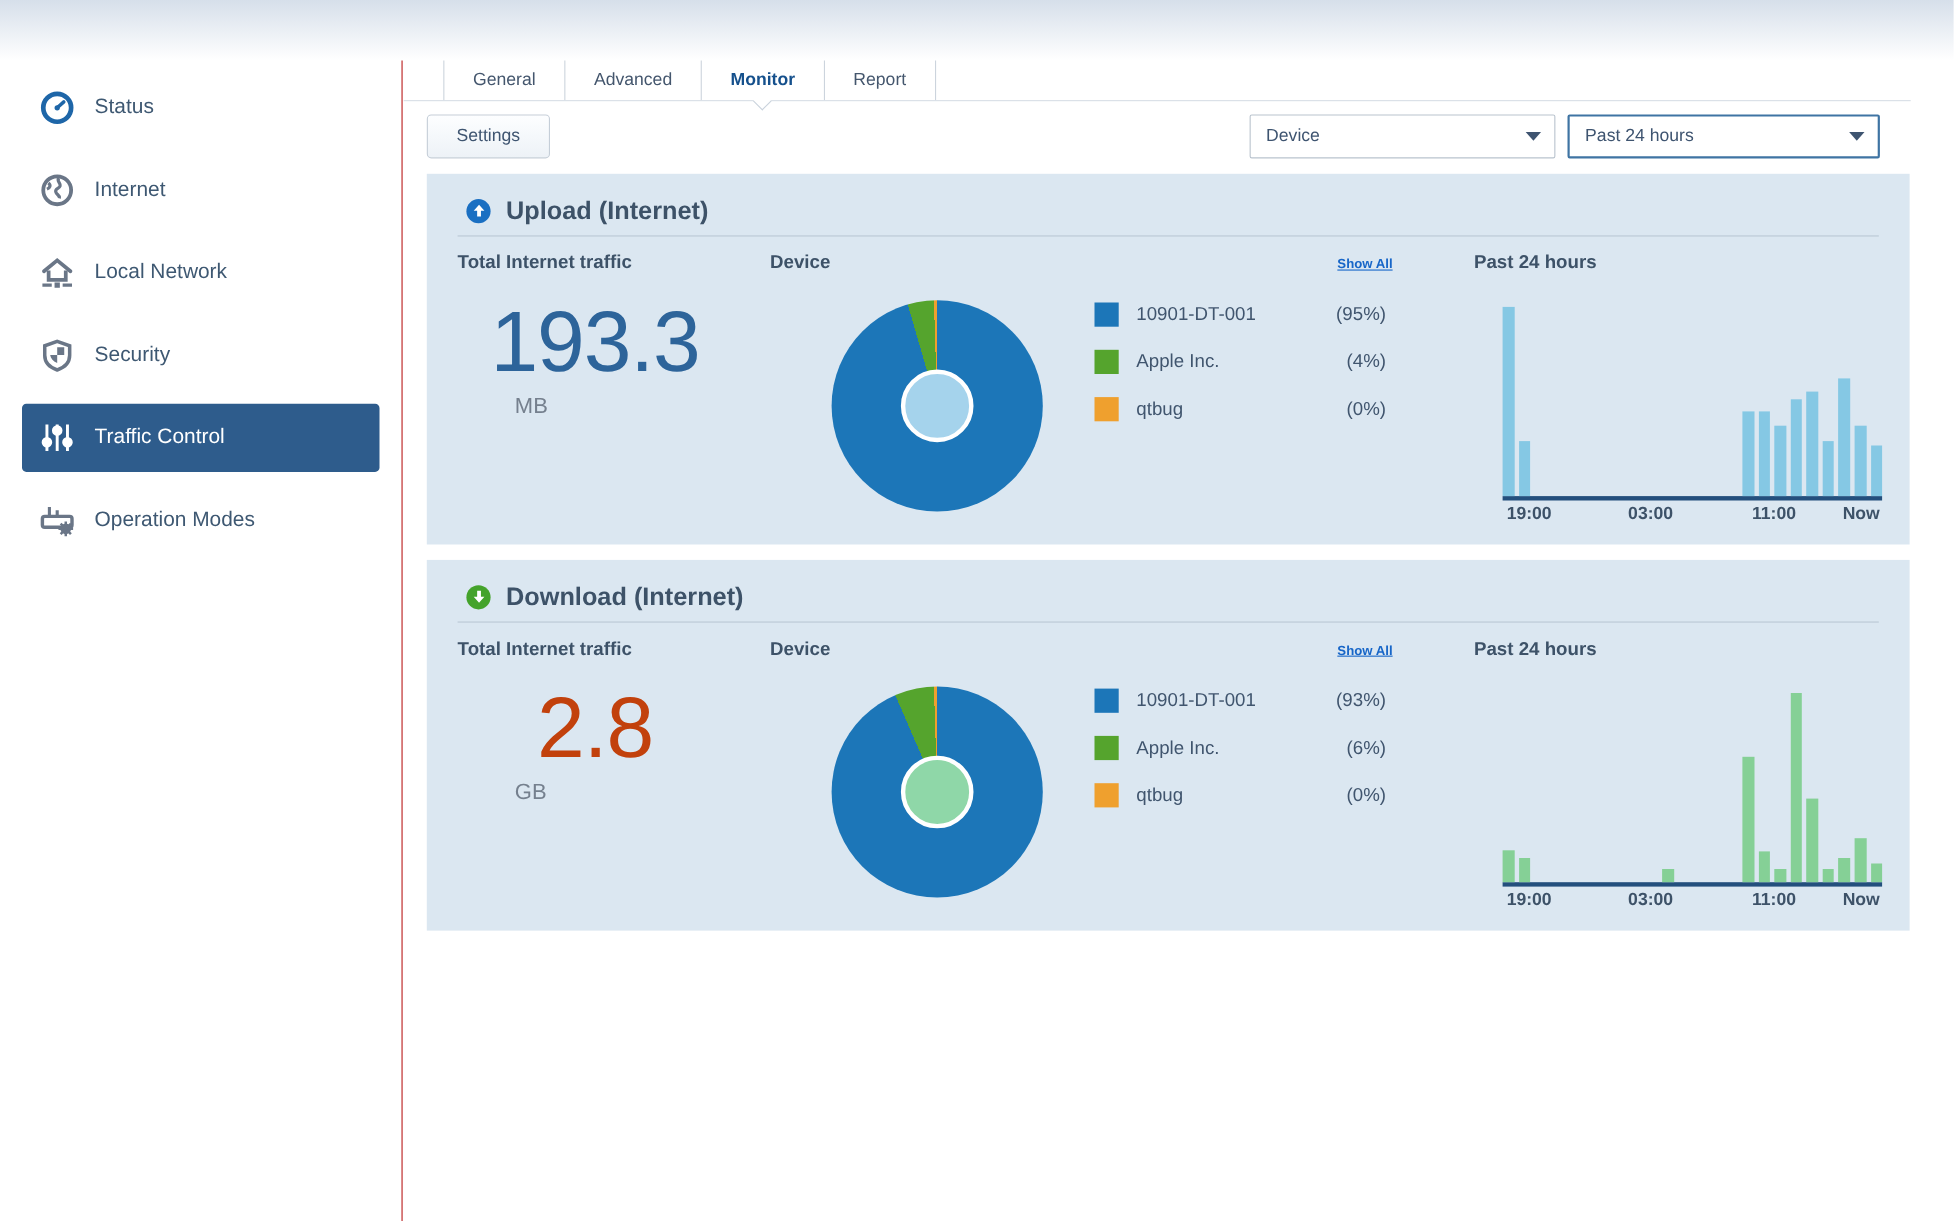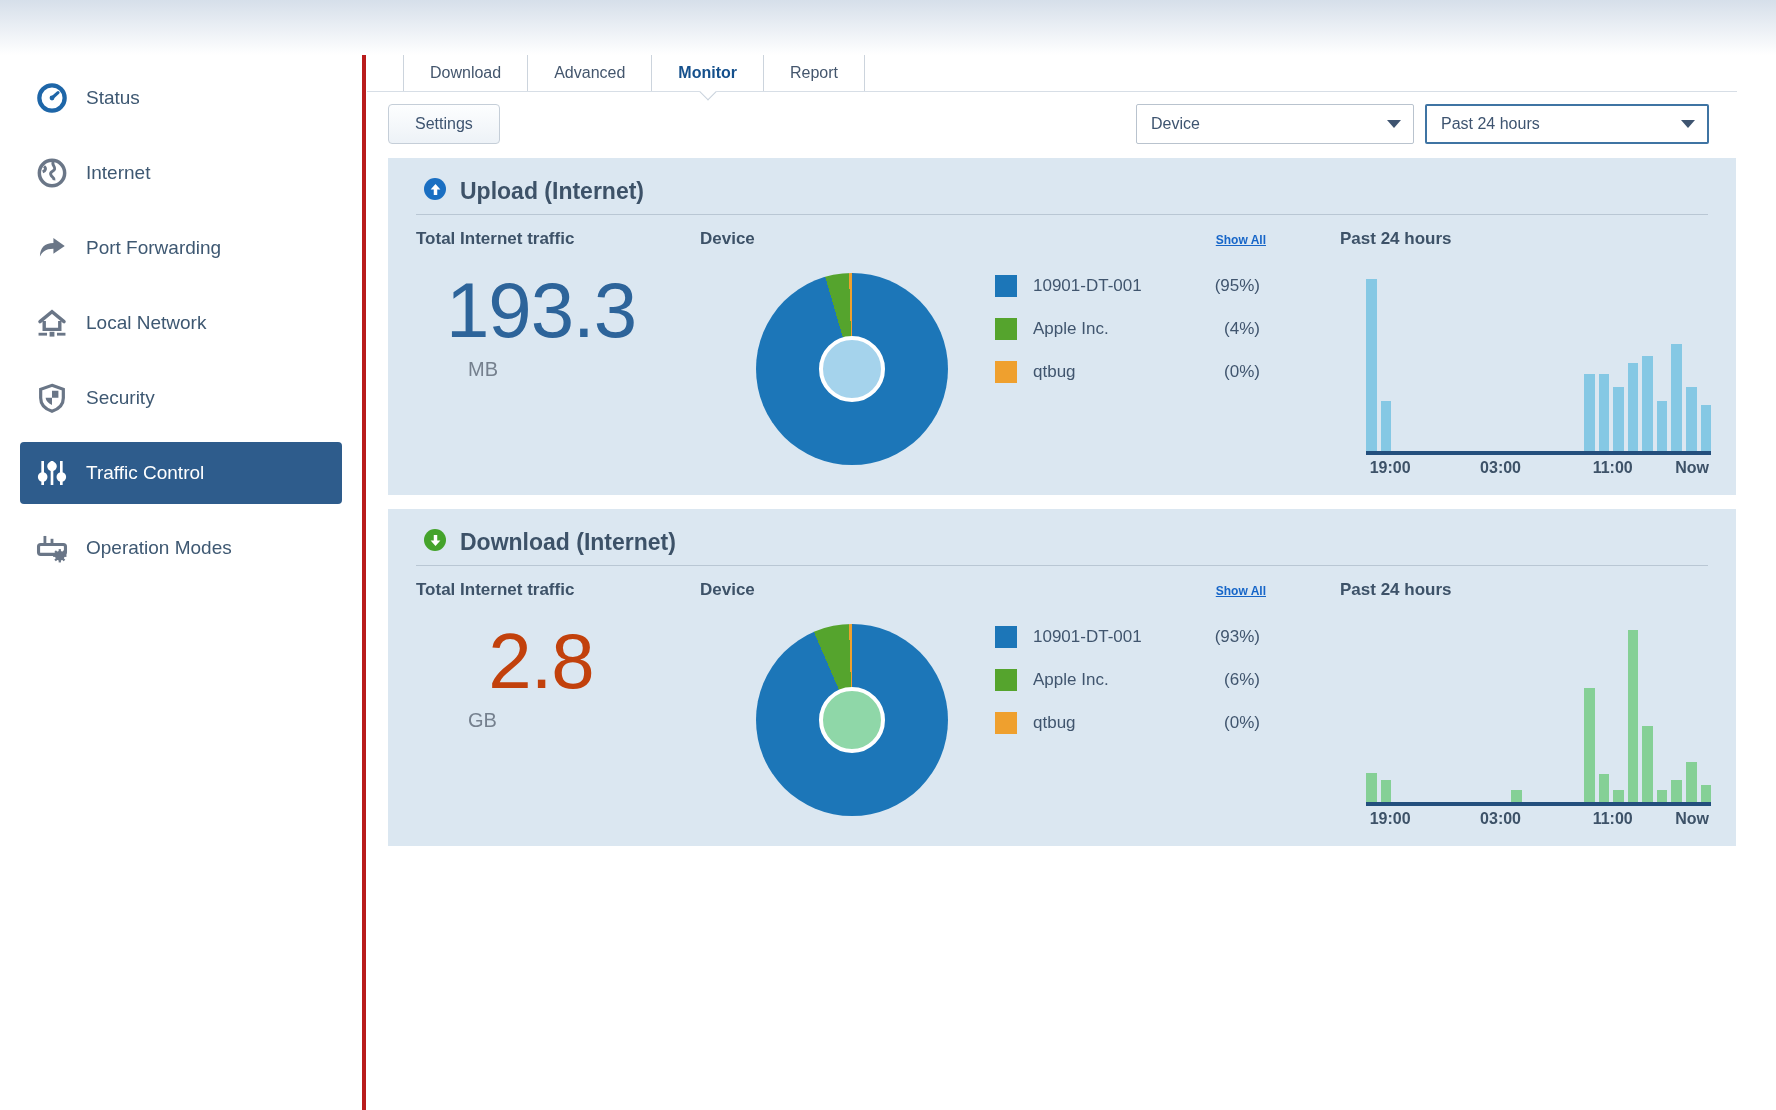--- a/index.html
+++ b/index.html
@@ -4,21 +4,21 @@
 <style>
   * { margin:0; padding:0; box-sizing:border-box; }
   html,body { width:1776px; height:1110px; overflow:hidden; background:#fff;
     font-family:"Liberation Sans","DejaVu Sans",sans-serif; color:#3e5470; }
 
   .top-gradient { position:absolute; left:0; top:0; width:1776px; height:55px;
     background:linear-gradient(#d6dfea,#ffffff); }
 
   
   .sidebar { position:absolute; left:0; top:55px; width:366px; height:1055px;
-    background:#fff; border-right:4px solid #b91c1c; padding-top:12px; }
+    background:#fff; border-right:1px solid #b91c1c; padding-top:12px; }
   .side-item { display:flex; align-items:center; height:62px; margin:0 20px 13px 20px;
     padding-left:14px; border-radius:4px; cursor:pointer; }
   .side-item .icn { width:36px; height:36px; margin-right:16px; display:flex;
     align-items:center; justify-content:center; flex:0 0 36px; }
   .side-item .lbl { font-size:19px; color:#3e5872; }
   .side-item.active { background:#2e5c8c; }
   .side-item.active .lbl { color:#fff; }
 
   
   .content { position:absolute; left:367px; top:0; width:1409px; height:1110px; }
@@ -41,21 +41,21 @@
   .select { position:absolute; top:0; height:40px; background:#fff; display:flex;
     align-items:center; justify-content:space-between; padding:0 12px 0 14px;
     font-size:16px; color:#3e5470; cursor:pointer; border-radius:2px; }
   .select.device { left:769px; width:278px; border:1px solid #b9c3ce; }
   .select.period { left:1058px; width:284px; border:2px solid #3f74a3; }
   .sel-caret { width:0; height:0; border-left:7px solid transparent;
     border-right:7px solid transparent; border-top:8px solid #3e5470; }
 
   
   .panel { margin:14px 0 13px 21px; width:1348px; background:#dbe7f1; padding:20px 28px 14px 28px; }
-  .panel-title-row { display:flex; gap:14px; padding-left:8px; }
+  .panel-title-row { display:flex; align-items:center; gap:14px; padding-left:8px; }
   .dir-badge { width:22px; height:22px; border-radius:50%; display:flex;
     align-items:center; justify-content:center; color:#fff; font-size:14px; font-weight:bold; }
   .panel-title { font-size:23px; font-weight:bold; color:#3d5268; }
   .panel-divider { border-bottom:1px solid #b9c7d4; margin-top:9px; }
 
   .panel-grid { display:grid; grid-template-columns:280px 590px 1fr; margin-top:14px; }
   .col-header { font-size:17px; font-weight:bold; color:#3d5268; }
 
   .total-col .num { font-size:78px; letter-spacing:-1px; margin-top:16px; text-align:center; width:250px; }
   .total-col .unit { font-size:20px; color:#75808e; margin-left:52px; margin-top:2px; }
@@ -106,28 +106,20 @@
   <div class="side-item">
     <span class="icn">
       <svg width="32" height="32" viewBox="0 0 24 24">
           <circle cx="12" cy="12" r="9.5" fill="none" stroke="#6a7687" stroke-width="2.6"></circle>
           <path d="M6 7c2 1.6 1 3.4-1 4.2M13 3.5c-1.5 2.5 1.5 3.5 1 5.5s-3.5 1.5-3 4 3 2 2.5 4.5" fill="none" stroke="#6a7687" stroke-width="2.2"></path>
         </svg>
     </span>
     <span class="lbl">Internet</span>
   </div>
 
-  <div class="side-item">
-    <span class="icn">
-      <svg width="34" height="34" viewBox="0 0 24 24">
-          <path d="M13 5 L21 10.5 L13 16 L13 12.5 C7 12.5 5 15 3.5 18 C3.5 12 6.5 8.6 13 8.4 Z" fill="#6a7687"></path>
-        </svg>
-    </span>
-    <span class="lbl">Port Forwarding</span>
-  </div>
 
   <div class="side-item">
     <span class="icn">
       <svg width="34" height="34" viewBox="0 0 24 24">
           <path d="M3.5 11 L12 4 L20.5 11" fill="none" stroke="#6a7687" stroke-width="2.4" stroke-linecap="round"></path>
           <path d="M6.5 10.5 V16.5 H17.5 V10.5" fill="none" stroke="#6a7687" stroke-width="2.4"></path>
           <rect x="10.3" y="18.2" width="3.4" height="3.4" fill="#6a7687"></rect>
           <line x1="2.5" y1="19.9" x2="8.5" y2="19.9" stroke="#6a7687" stroke-width="2"></line>
           <line x1="15.5" y1="19.9" x2="21.5" y2="19.9" stroke="#6a7687" stroke-width="2"></line>
         </svg>
@@ -177,21 +169,21 @@
         </svg>
     </span>
     <span class="lbl">Operation Modes</span>
   </div>
 </nav>
 
 <main class="content">
 
   <div class="tabbar">
     <div class="tab">
-        <span>Download</span>
+        <span>General</span>
       </div>
     <div class="tab">
         <span>Advanced</span>
       </div>
     <div class="tab active">
         <span>Monitor</span>
         <span class="caret-notch"></span>
       </div>
     <div class="tab">
         <span>Report</span>

